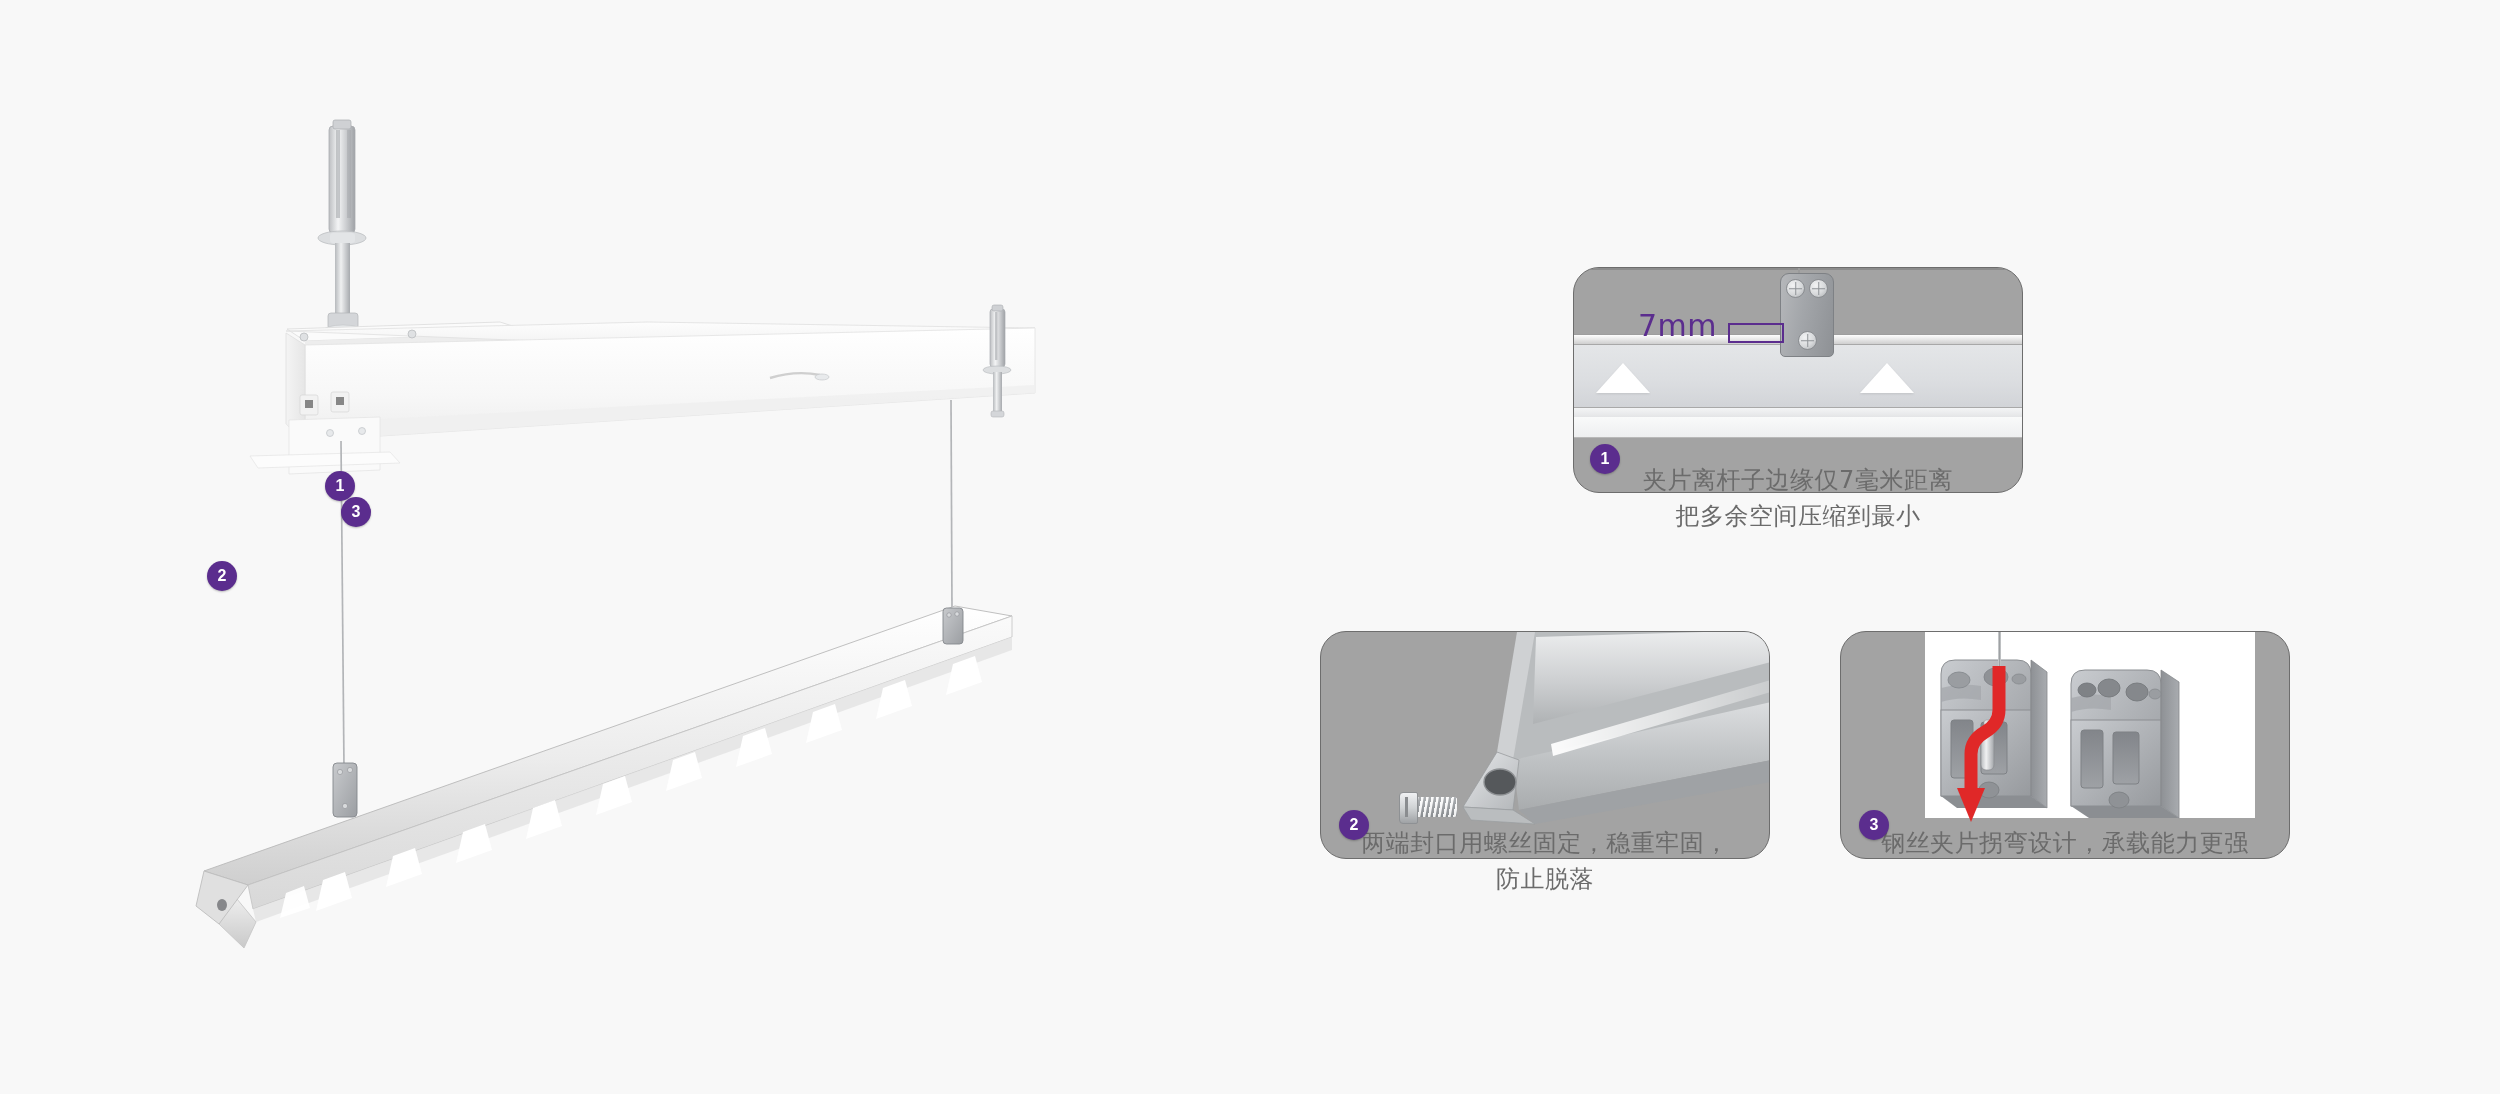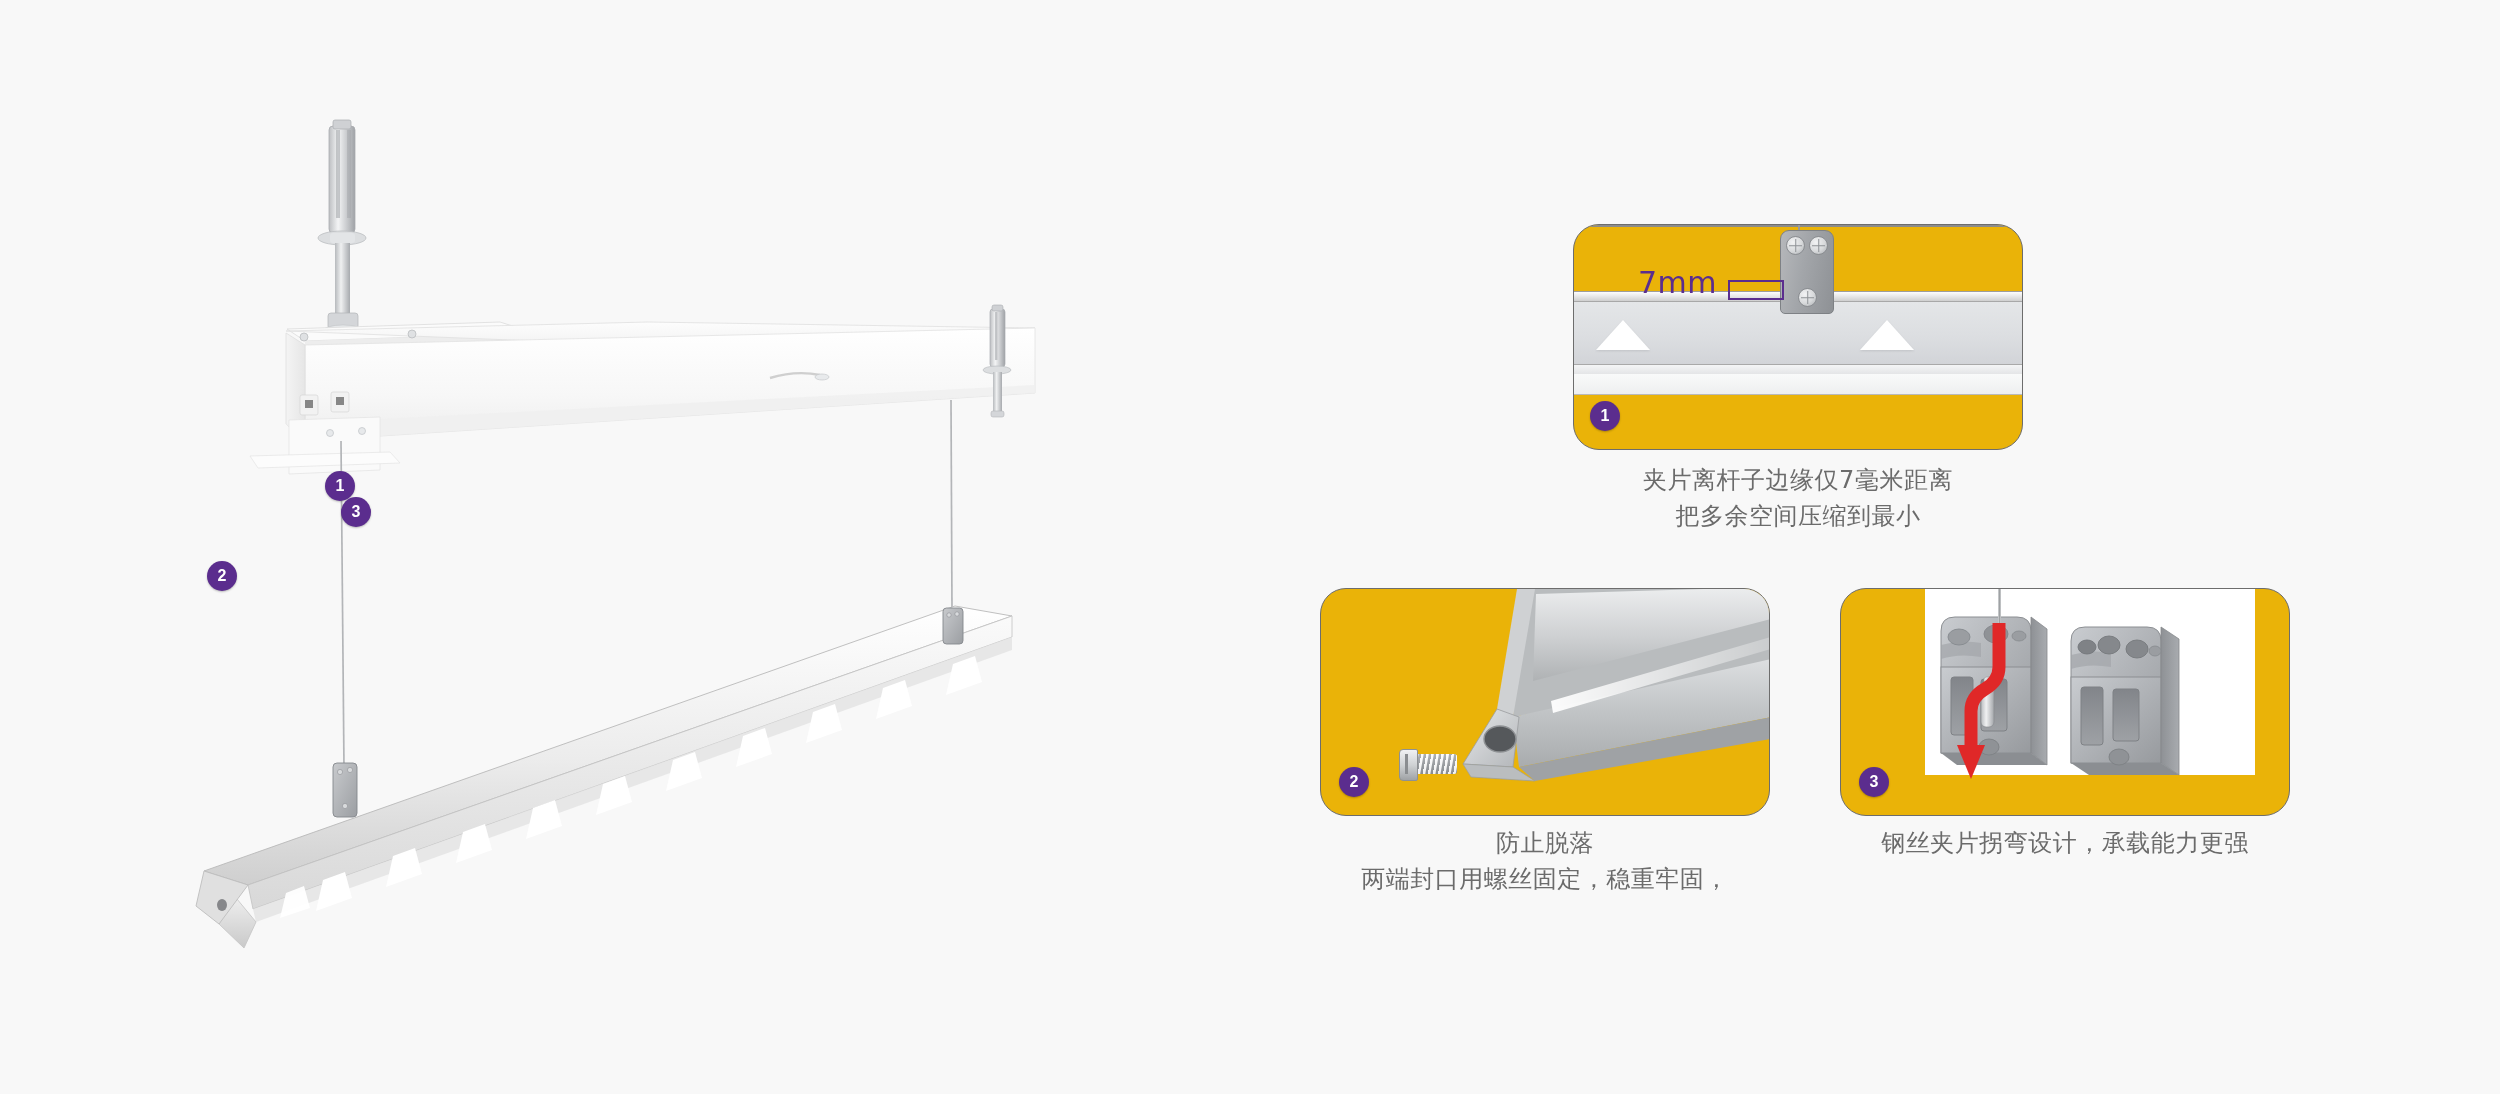--- a/index.html
+++ b/index.html
@@ -39,23 +39,24 @@
     position: absolute;
     left: 0px; top: 0px;
     width: 1180px; height: 1094px;
   }
 
   
   .panel {
     position: absolute;
     border: 1.6px solid #6d6d6d;
     border-radius: 26px;
-    background: #eab308;
+    background: #a3a3a3;
     overflow: hidden;
     box-sizing: border-box;
+    margin-top: 43px;
   }
   .panel.big  { left: 1573px; top: 224px; width: 450px;  height: 226px; }
   .panel.p2   { left: 1320px; top: 588px; width: 450px;  height: 228px; }
   .panel.p3   { left: 1840px; top: 588px; width: 450px;  height: 228px; }
 
   .caption {
     position: absolute;
     text-align: center;
     color: #6b6b6b;
     font-size: 24px;
@@ -451,22 +452,22 @@
     <div class="p2-screw-body">
       <span class="p2-screw-thread"></span>
     </div>
     <div class="p2-screw-head"></div>
     <div class="p2-screw-slot"></div>
 
     <div class="marker" style="left:18px; top:178px;">2</div>
   </div>
 
   <div class="caption" id="cap2">
+    <span class="line">两端封口用螺丝固定，稳重牢固，</span>
     <span class="line">防止脱落</span>
-    <span class="line">两端封口用螺丝固定，稳重牢固，</span>
   </div>
 
   <div class="panel p3">
     <svg width="450" height="228" viewBox="0 0 450 228">
       <defs>
         <linearGradient id="p3body" x1="0" y1="0" x2="1" y2="1">
           <stop offset="0%" stop-color="#c9ccd0"></stop>
           <stop offset="45%" stop-color="#b2b5b9"></stop>
           <stop offset="100%" stop-color="#979a9e"></stop>
         </linearGradient>

